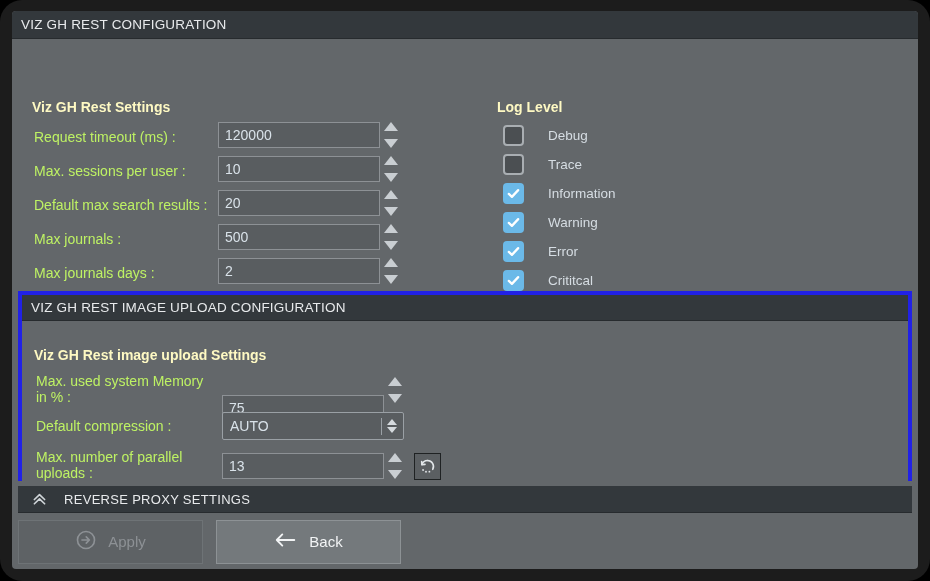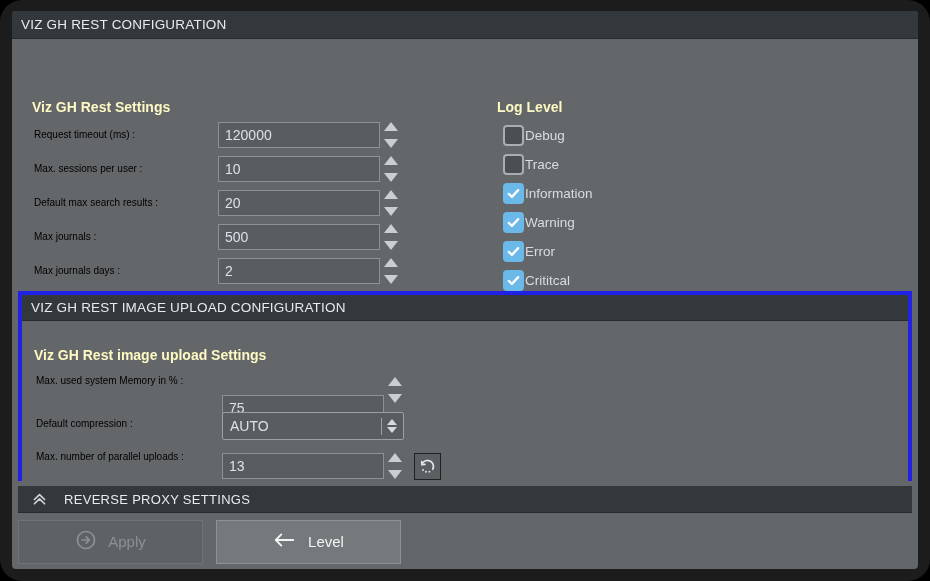--- a/index.html
+++ b/index.html
@@ -51,22 +51,22 @@
   .group-title {
     position: absolute;
     font-size: 14px;
     font-weight: bold;
     color: #fef9c3;
     white-space: nowrap;
   }
 
   .field-label {
     position: absolute;
-    font-size: 10px;
-    color: #000000;
+    font-size: 14px;
+    color: #bef264;
     white-space: nowrap;
   }
   .field-label.wrap { white-space: normal; line-height: 16px; }
 
   
   .text-input {
     position: absolute;
     background: #595d60;
     border: 1px solid #8d9195;
     color: #d9e2e9;
@@ -148,21 +148,21 @@
     box-sizing: border-box;
     display: flex; align-items: center; justify-content: center;
     flex: none;
   }
   .cb.off { background: #4b4f52; border: 2px solid #a9aeb2; }
   .cb.on  { background: #6bb9e8; border: none; }
   .cb.on svg { display: block; }
   .cb-label {
     font-size: 13.5px;
     color: #d6dde3;
-    margin-left: 1px;
+    margin-left: 24px;
     white-space: nowrap;
   }
 
   
   #upload-section {
     position: absolute;
     left: 6px;
     top: 280px;
     width: 894px;
     height: 190px;
@@ -410,19 +410,19 @@
         </span>
         <span>Apply</span>
       </div>
 
       <div class="action-btn" id="back-button">
         <span>
           <svg width="24" height="20" viewBox="0 0 26 20">
             <path d="M3 10 L22 10 M9 4 L3 10 L9 16" stroke="#f2f4f5" stroke-width="2" fill="none" stroke-linecap="round" stroke-linejoin="round"></path>
           </svg>
         </span>
-        <span>Level</span>
+        <span>Back</span>
       </div>
 
     </div>
 
   </div>
 </div>
 
 </body></html>

